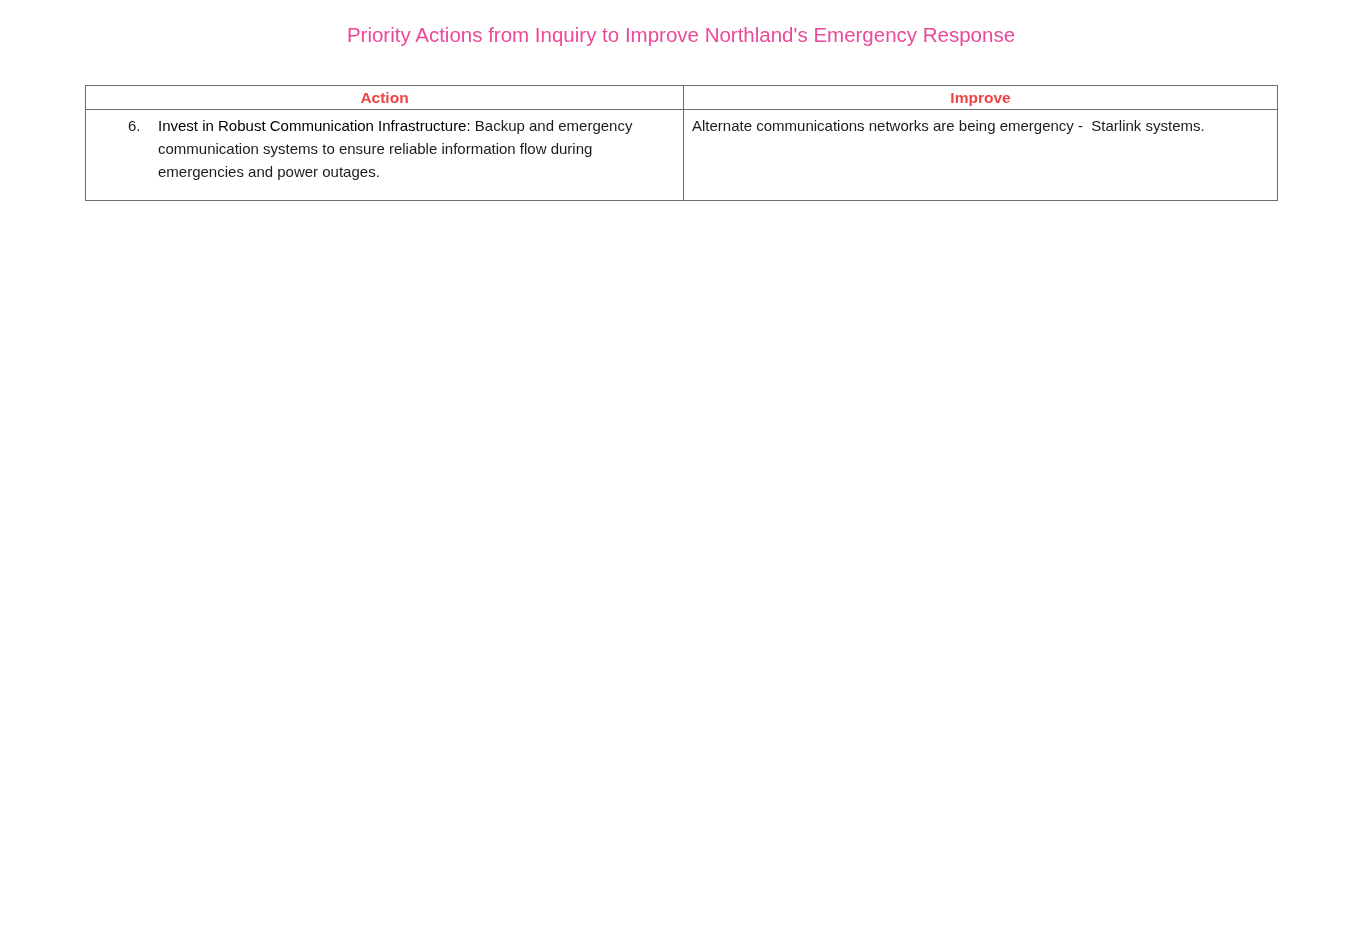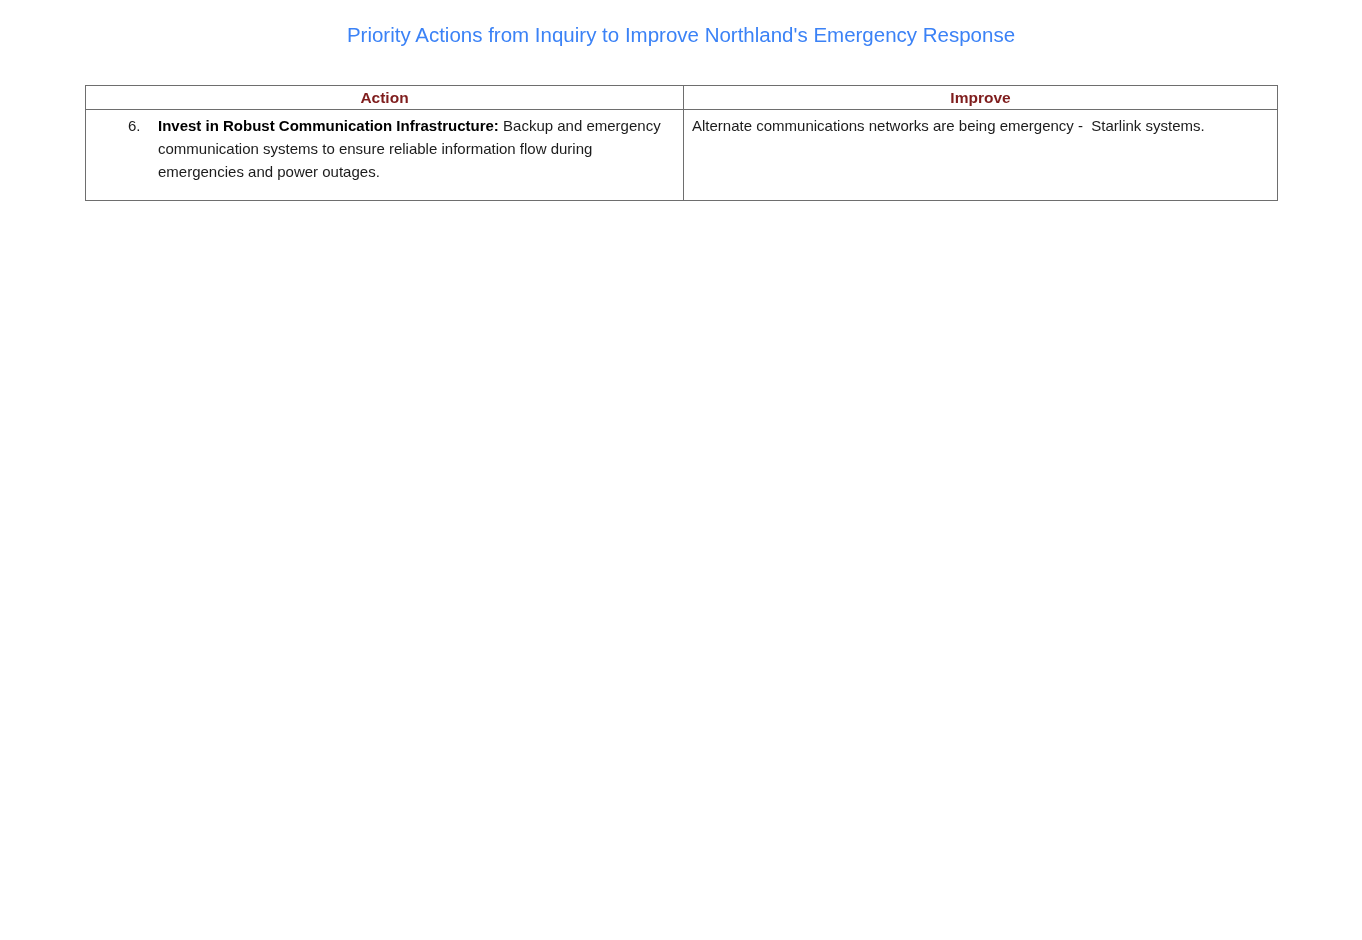--- a/index.html
+++ b/index.html
@@ -14,21 +14,21 @@
     overflow: hidden;
   }
   .doc-title {
     position: absolute;
     top: 23px;
     left: 0;
     right: 0;
     text-align: center;
     font-size: 20.5px;
     font-weight: 400;
-    color: #3b82f6;
+    color: #ec4899;
     letter-spacing: 0px;
   }
   table.actions-table {
     position: absolute;
     left: 85px;
     top: 85px;
     width: 1192px;
     border-collapse: collapse;
     table-layout: fixed;
   }
@@ -39,21 +39,21 @@
     vertical-align: top;
     font-size: 15px;
     line-height: 23px;
   }
   .actions-table th {
     height: 22px;
     font-weight: 700;
     font-size: 15.5px;
     text-align: center;
     vertical-align: middle;
-    color: #7f1d1d;
+    color: #ef4444;
     padding: 0;
   }
   tr.row-continuation { height: 47px; }
   tr.row-item         { height: 91px; }
   td.action-cell-cont {
     padding: 3px 8px 0 72px;
   }
   td.action-cell-cont .cont-text {
     max-width: 505px;
     white-space: pre-wrap;
@@ -64,21 +64,21 @@
   td.action-cell .hang {
     padding-left: 30px;
     text-indent: -30px;
     max-width: 535px; 
   }
   td.action-cell .num {
     display: inline-block;
     width: 30px;
     text-indent: 0;
   }
-  td.action-cell .bold-lead { font-weight: 700; color: #000000; }
+  td.action-cell .bold-lead { font-weight: 400; color: #000000; }
   td.action-cell .rest { white-space: pre-wrap; }
   td.comment-cell {
     padding: 4px 6px 0 8px;
   }
   td.comment-cell .comment-text {
     max-width: 530px;
     white-space: pre-wrap;
   }
 </style>
 </head>

